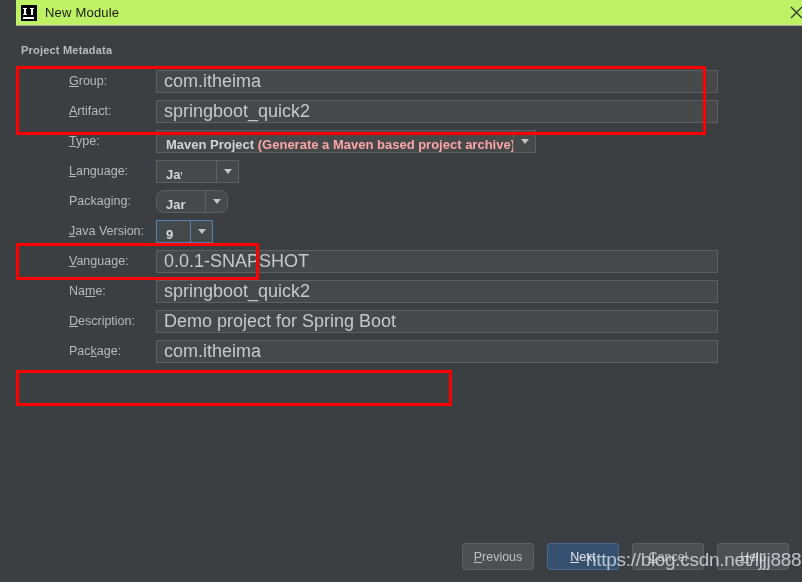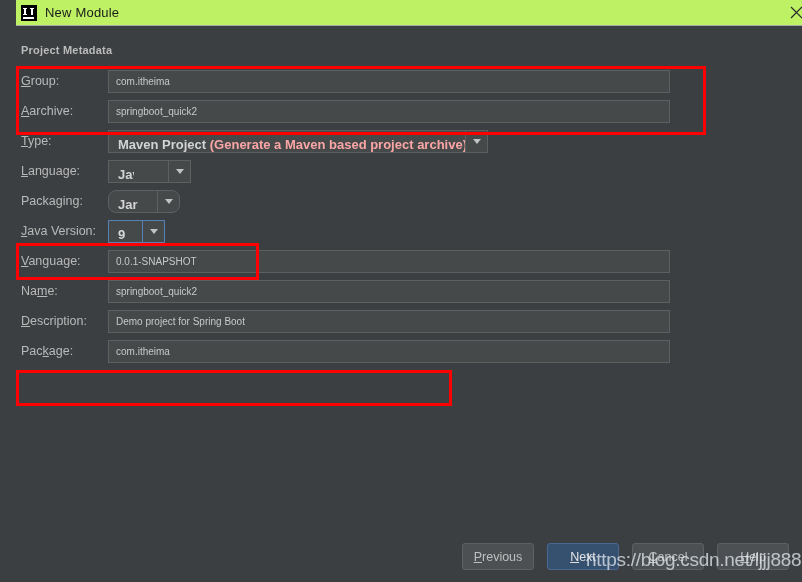--- a/index.html
+++ b/index.html
@@ -116,20 +116,21 @@
     font-weight: bold;
     color: #bbbbbb;
     letter-spacing: .2px;
   }
 
   .form {
     position: absolute;
     left: 0;
     top: 44px;
     width: 742px;
+    padding-left: 48px;
   }
 
   .row {
     position: relative;
     height: 24px;
     margin-bottom: 6px;
   }
   .row.gap-before { }
 
   .lbl {
@@ -144,21 +145,21 @@
 
   .field {
     position: absolute;
     left: 108px;
     top: 0;
     height: 23px;
     box-sizing: border-box;
     background: #45494a;
     border: 1px solid #5e6060;
     color: #c8c8c8;
-    font-size: 10px;
+    font-size: 18px;
     display: flex;
     align-items: center;
     padding-left: 7px;
     white-space: nowrap;
     overflow: hidden;
   }
   .field.wide { width: 562px; }
 
   
   .combo {
@@ -298,21 +299,21 @@
     <div class="section-title">Project Metadata</div>
 
     <div class="form">
 
       <div class="row">
         <div class="lbl"><span></span><u>G</u><span>roup:</span></div>
         <div class="field wide">com.itheima</div>
       </div>
 
       <div class="row">
-        <div class="lbl"><span></span><u>A</u><span>archive:</span></div>
+        <div class="lbl"><span></span><u>A</u><span>rtifact:</span></div>
         <div class="field wide">springboot_quick2</div>
       </div>
 
       <div class="row gap-before">
         <div class="lbl"><span></span><u>T</u><span>ype:</span></div>
         <div class="combo w-type">
           <div class="combo-text"><span>Maven Project</span>&nbsp;<span class="dim">(Generate a Maven based project archive)</span></div>
           <div class="combo-arrow">
               <span class="arrow-glyph"></span>
             </div>

